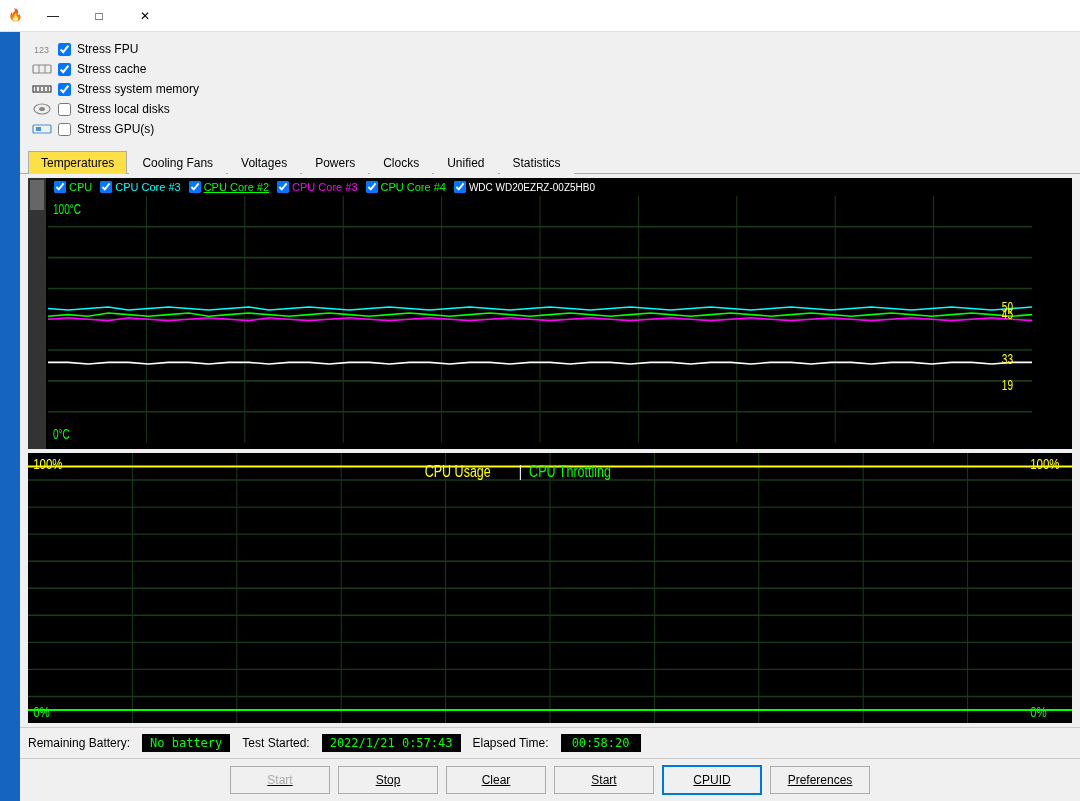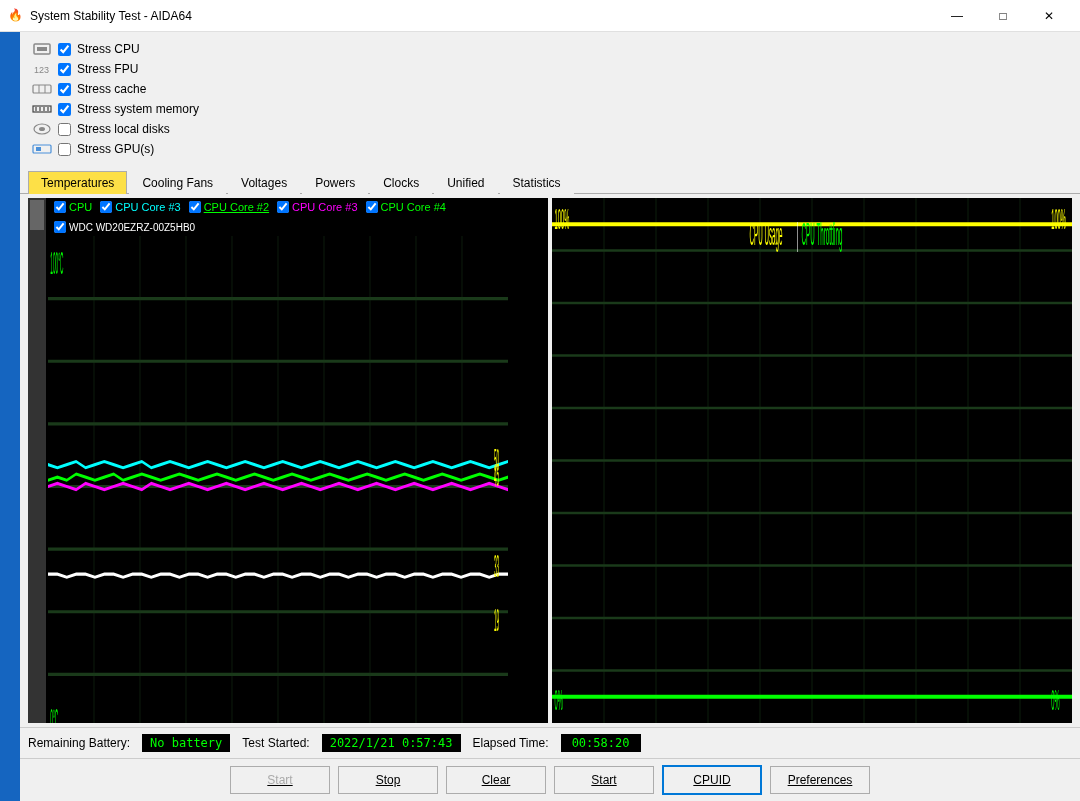--- a/index.html
+++ b/index.html
@@ -105,20 +105,21 @@
       background: #fde047;
       border-color: #acacac;
       border-bottom-color: #fff;
     }
 
     
     .charts-area {
       flex: 1;
       background: #f0f0f0;
       display: flex;
+      flex-direction: column;
       gap: 4px;
       padding: 4px 8px;
       overflow: hidden;
     }
 
     
     .chart-container {
       background: #000;
       flex: 1;
       position: relative;
@@ -254,50 +255,39 @@
       position: relative;
       flex: 1;
       min-height: 0;
     }
   </style>
 </head>
 <body>
 
 <div class="title-bar">
   <span class="title-bar-icon">🔥</span>
-  <span class="title-bar-title">System Stability Test - AIDA64</span>
   <div class="title-bar-controls">
     <button class="title-bar-btn">—</button>
     <button class="title-bar-btn">□</button>
     <button class="title-bar-btn close">✕</button>
   </div>
 </div>
 
 <div class="main-window">
   <div class="app-body">
 
     <div class="sidebar-accent">
       <div class="sidebar-text">值得买</div>
     </div>
 
     <div class="main-content">
 
       <div class="top-section">
 
         <div class="left-panel">
-          <div class="checkbox-item">
-            <span class="checkbox-icon">
-              <svg width="20" height="14" viewBox="0 0 20 14">
-                  <rect x="2" y="2" width="16" height="10" rx="1" fill="none" stroke="#888" stroke-width="1.5"></rect>
-                  <rect x="5" y="5" width="10" height="4" fill="#888"></rect>
-                </svg>
-            </span>
-            <input type="checkbox" checked="" style="">
-            <span class="checkbox-label">Stress CPU</span>
-          </div>
           <div class="checkbox-item">
             <span class="checkbox-icon">
               <svg width="20" height="14" viewBox="0 0 20 14">
                   <text x="2" y="11" font-size="9" fill="#888">123</text>
                 </svg>
             </span>
             <input type="checkbox" checked="" style="">
             <span class="checkbox-label">Stress FPU</span>
           </div>
           <div class="checkbox-item">

